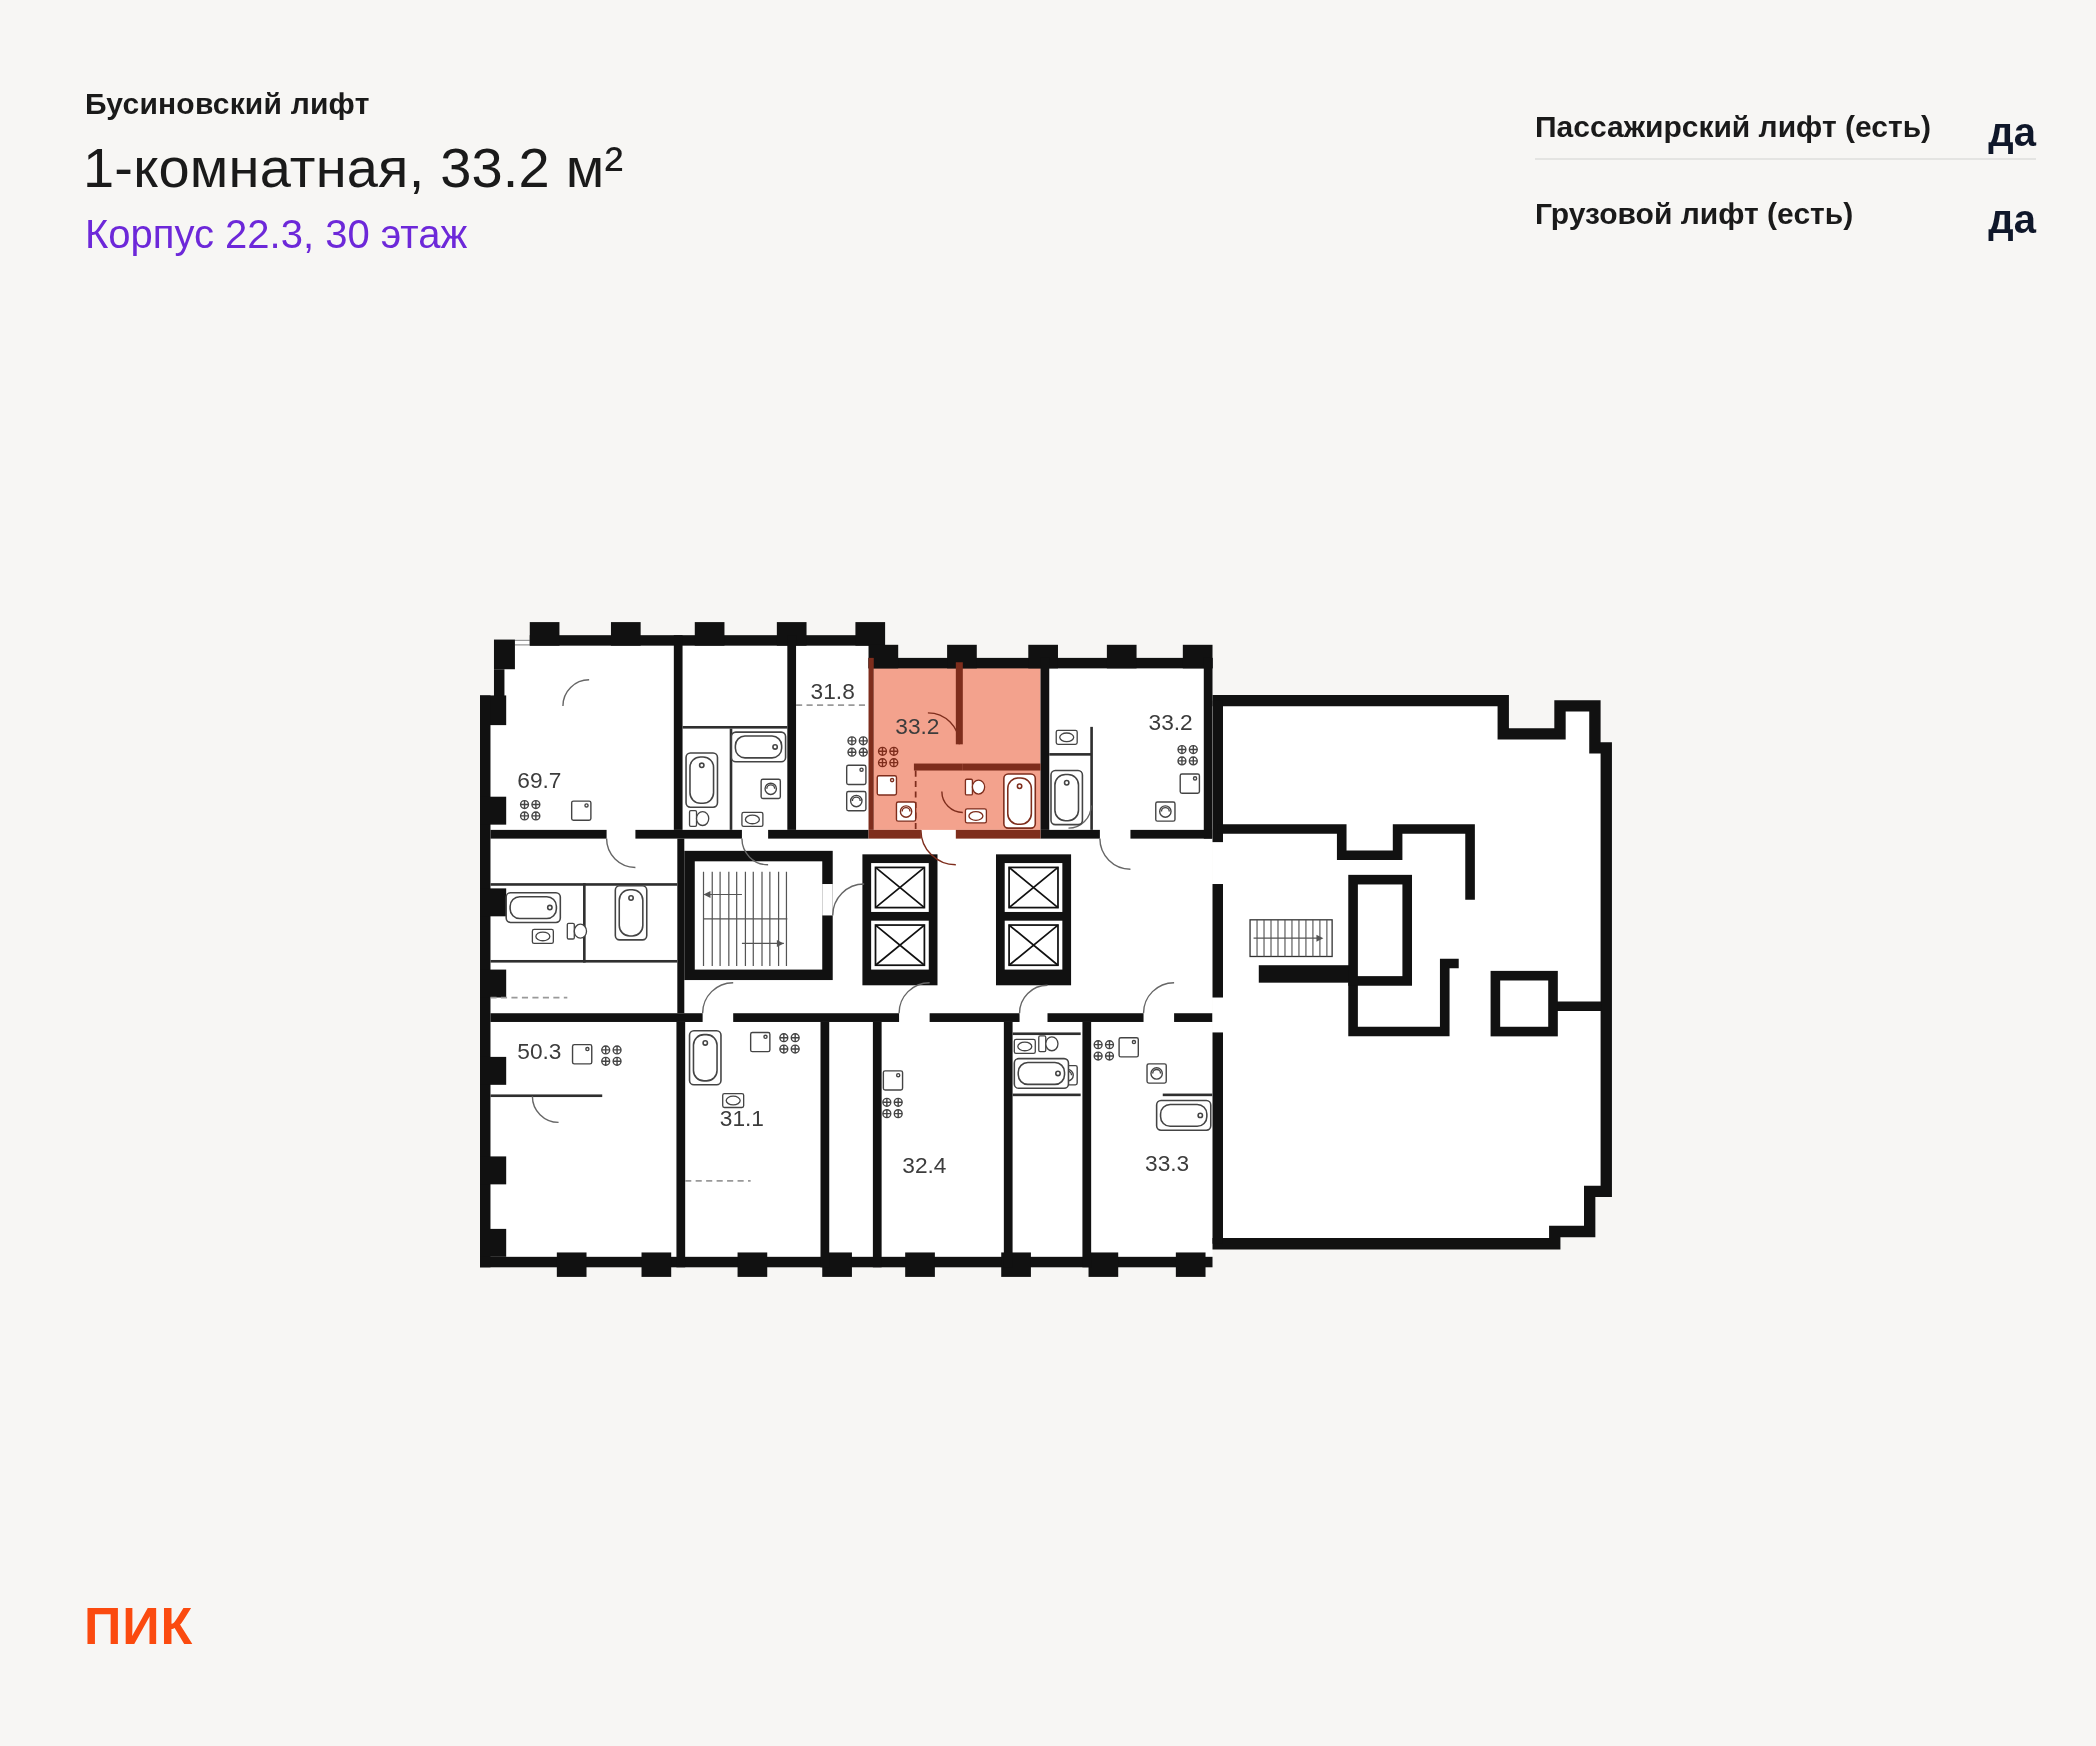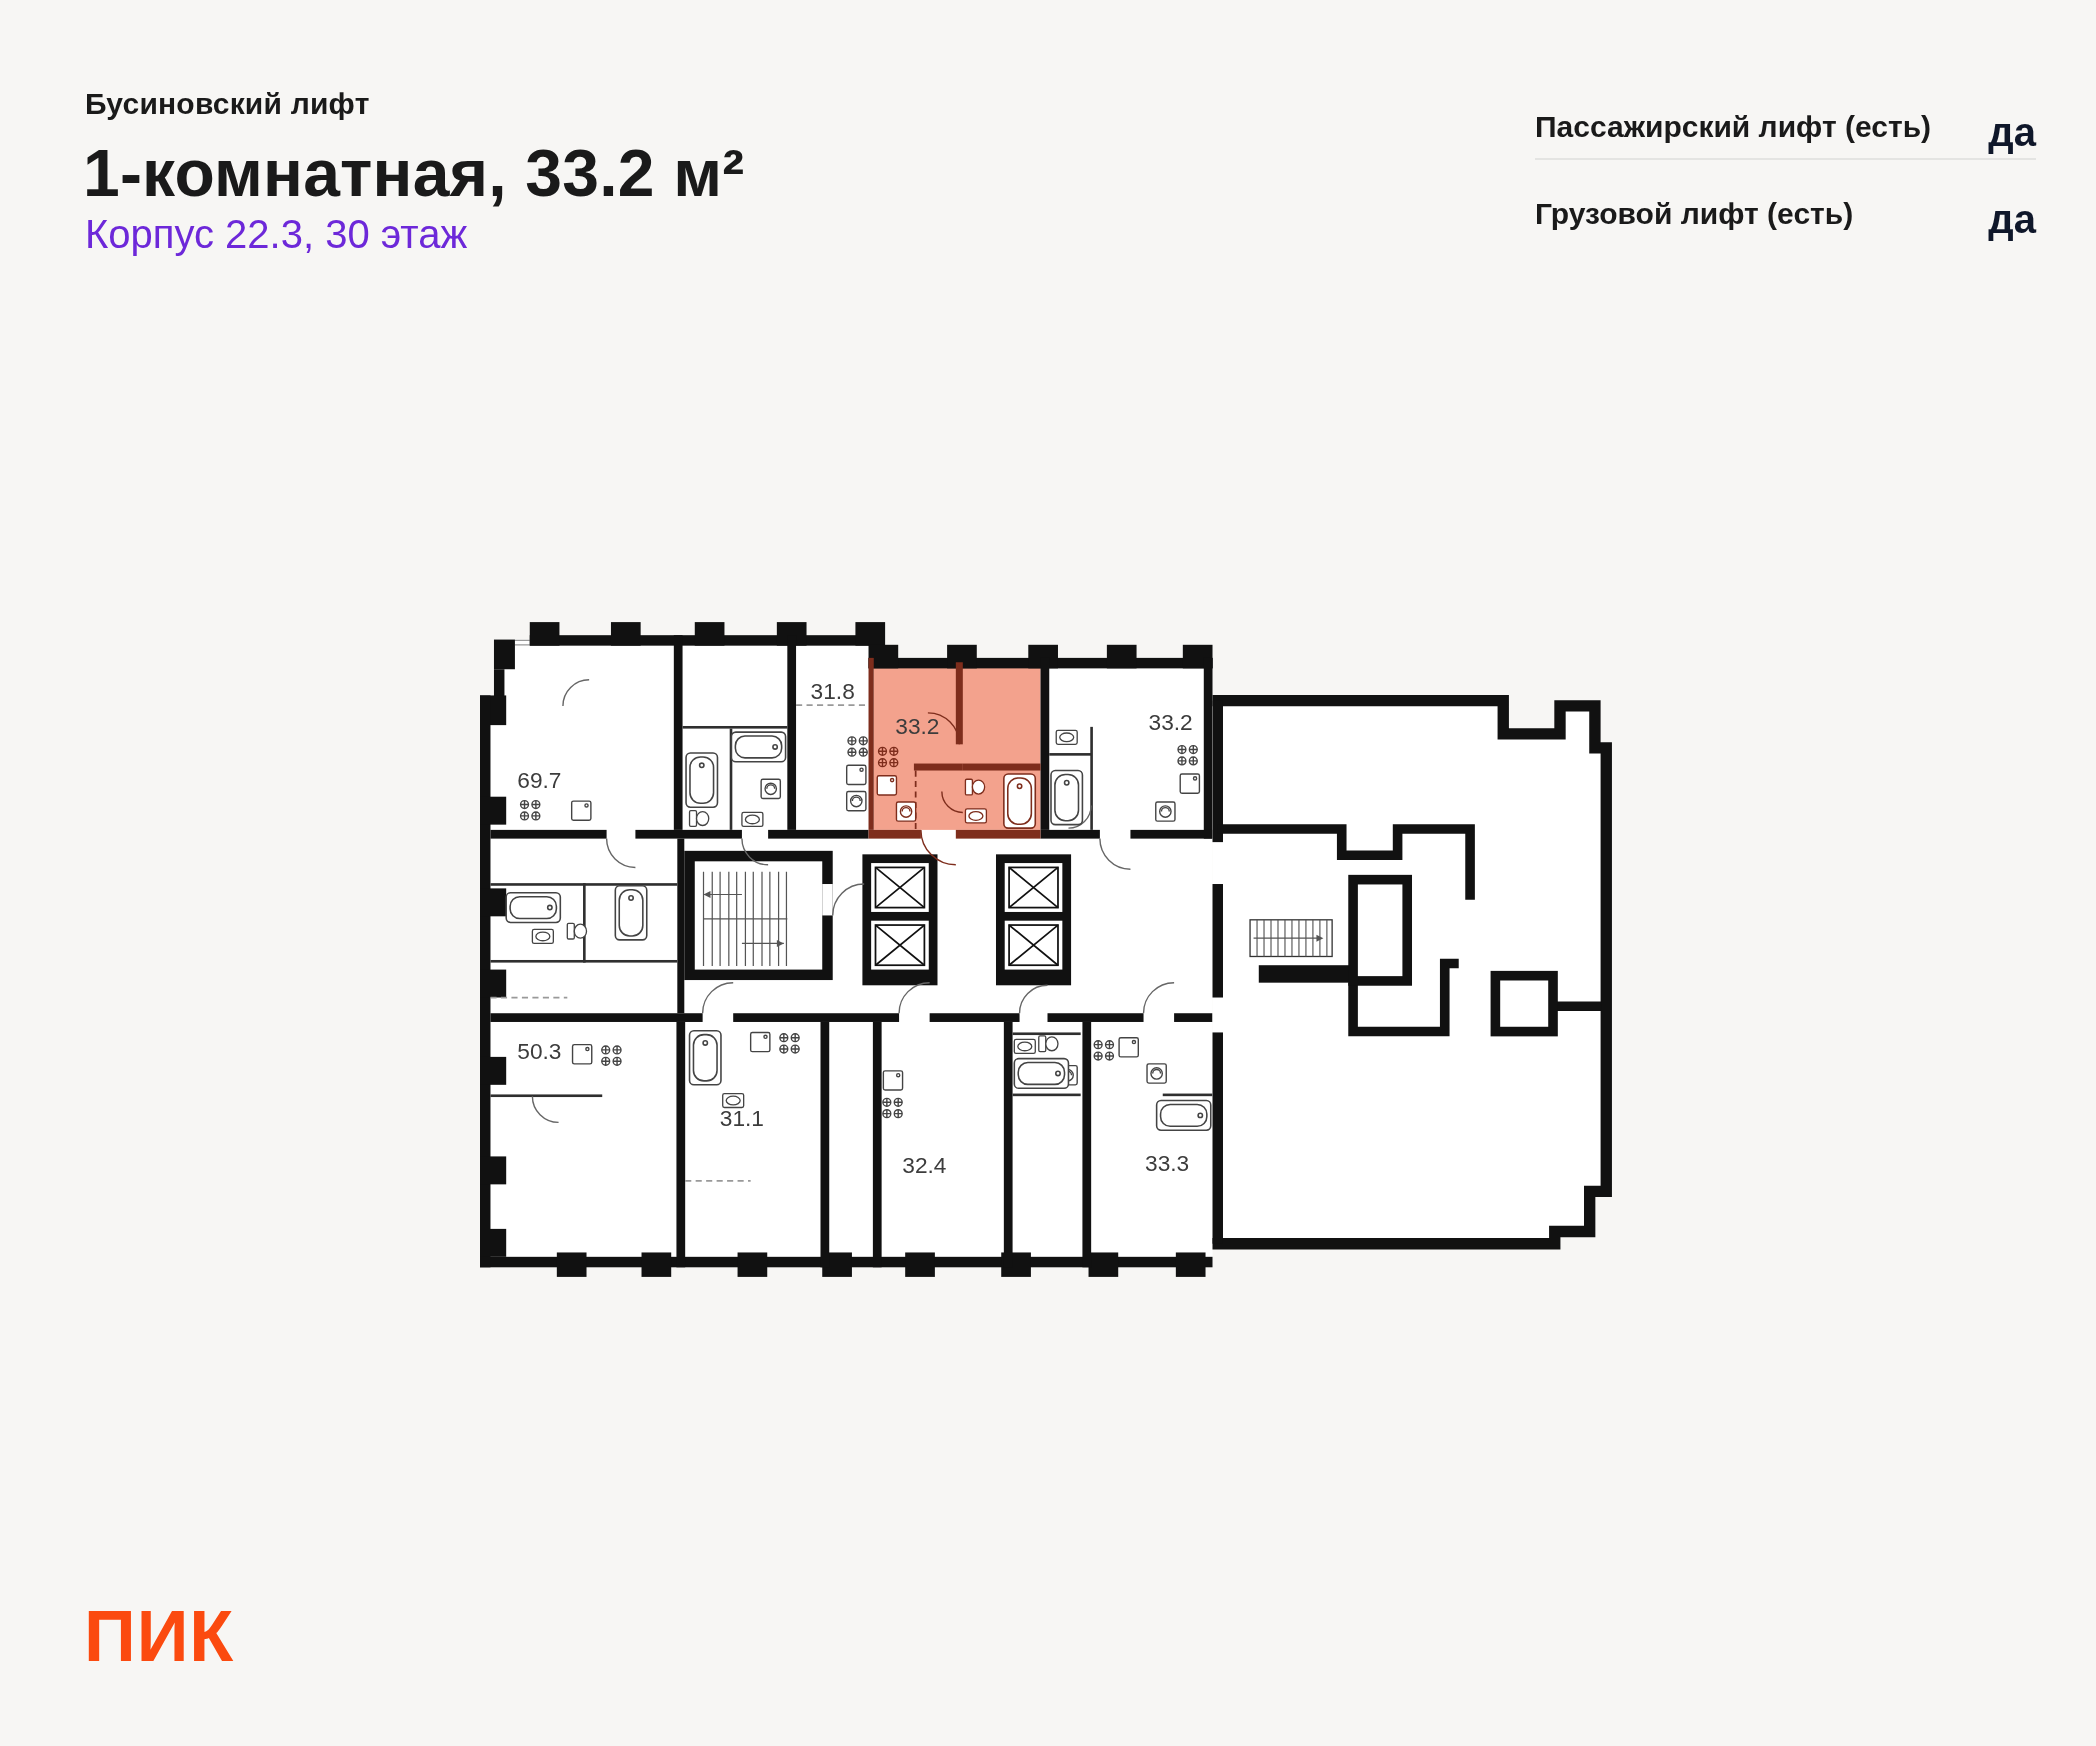--- a/index.html
+++ b/index.html
@@ -4,29 +4,29 @@
 <style>
   html,body{margin:0;padding:0;}
   body{
     width:2096px;height:1747px;position:relative;overflow:hidden;
     background:#F7F6F4;
     font-family:"Liberation Sans","DejaVu Sans",sans-serif;
     color:#1A1A1A;
   }
   .abs{position:absolute;}
   .project-name{left:85px;top:87px;font-size:30px;font-weight:700;letter-spacing:0.2px;}
-  .page-title{left:83px;top:135px;font-size:66px;font-weight:700;letter-spacing:0.2px;}
+  .page-title{left:83px;top:135px;font-size:56px;font-weight:400;letter-spacing:0.2px;}
   .page-subtitle{left:85px;top:212px;font-size:40px;font-weight:400;color:#6d28d9;}
   .feature-row{left:1535px;width:501px;display:flex;justify-content:space-between;align-items:flex-start;}
   .feature-row .flabel{font-size:30px;font-weight:700;}
   .feature-row .fvalue{font-size:40px;font-weight:700;color:#0f172a;}
   .row1{top:90px;margin-top:20px;}
   .row2{top:197px;}
   .divider{left:1535px;top:158px;width:501px;height:1.7px;background:#E4E4E2;}
-  .logo{left:84px;top:1600px;font-size:72px;font-weight:800;letter-spacing:0.9px;line-height:1;}
+  .logo{left:84px;top:1600px;font-size:52px;font-weight:800;letter-spacing:0.9px;line-height:1;}
   .plan-wrap{left:480px;top:622px;width:1135px;height:655px;}
   svg text{font-family:"Liberation Sans","DejaVu Sans",sans-serif;font-size:26px;fill:#3C3C3C;}
 </style>
 </head>
 <body>
 
 <div class="abs project-name">Бусиновский лифт</div>
 <div class="abs page-title">1-комнатная, 33.2 м²</div>
 <div class="abs page-subtitle">Корпус 22.3, 30 этаж</div>
 

